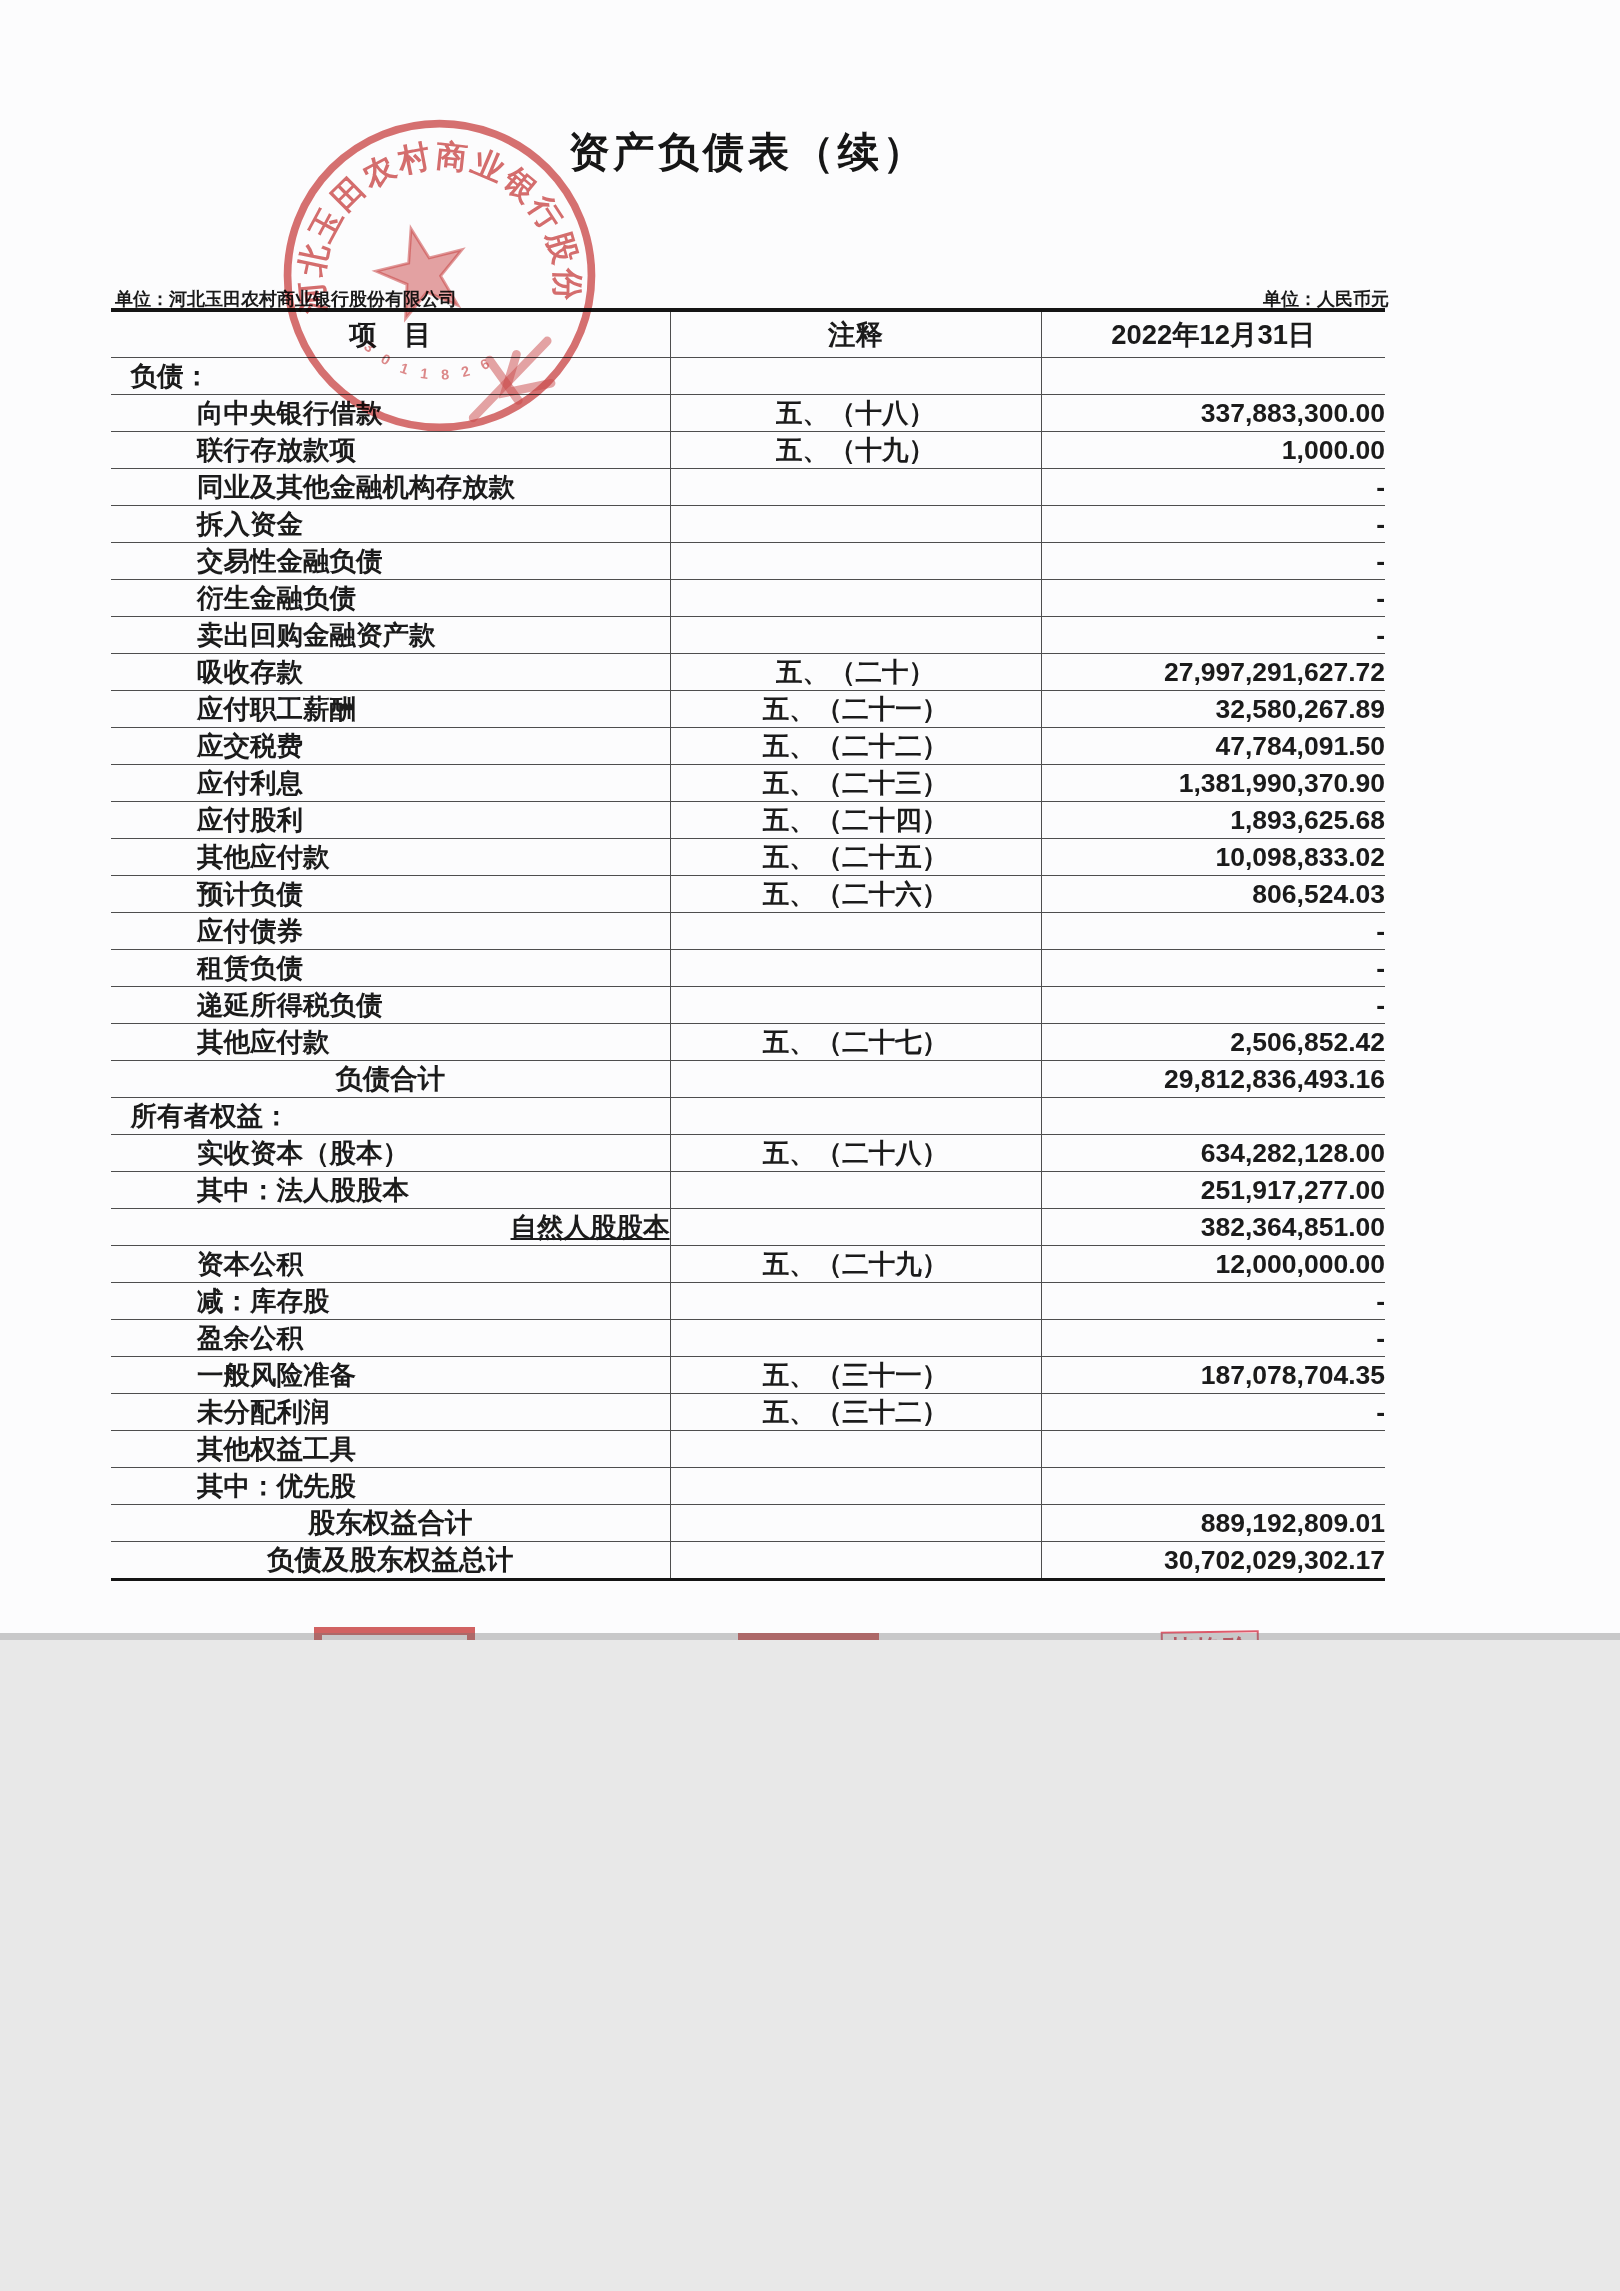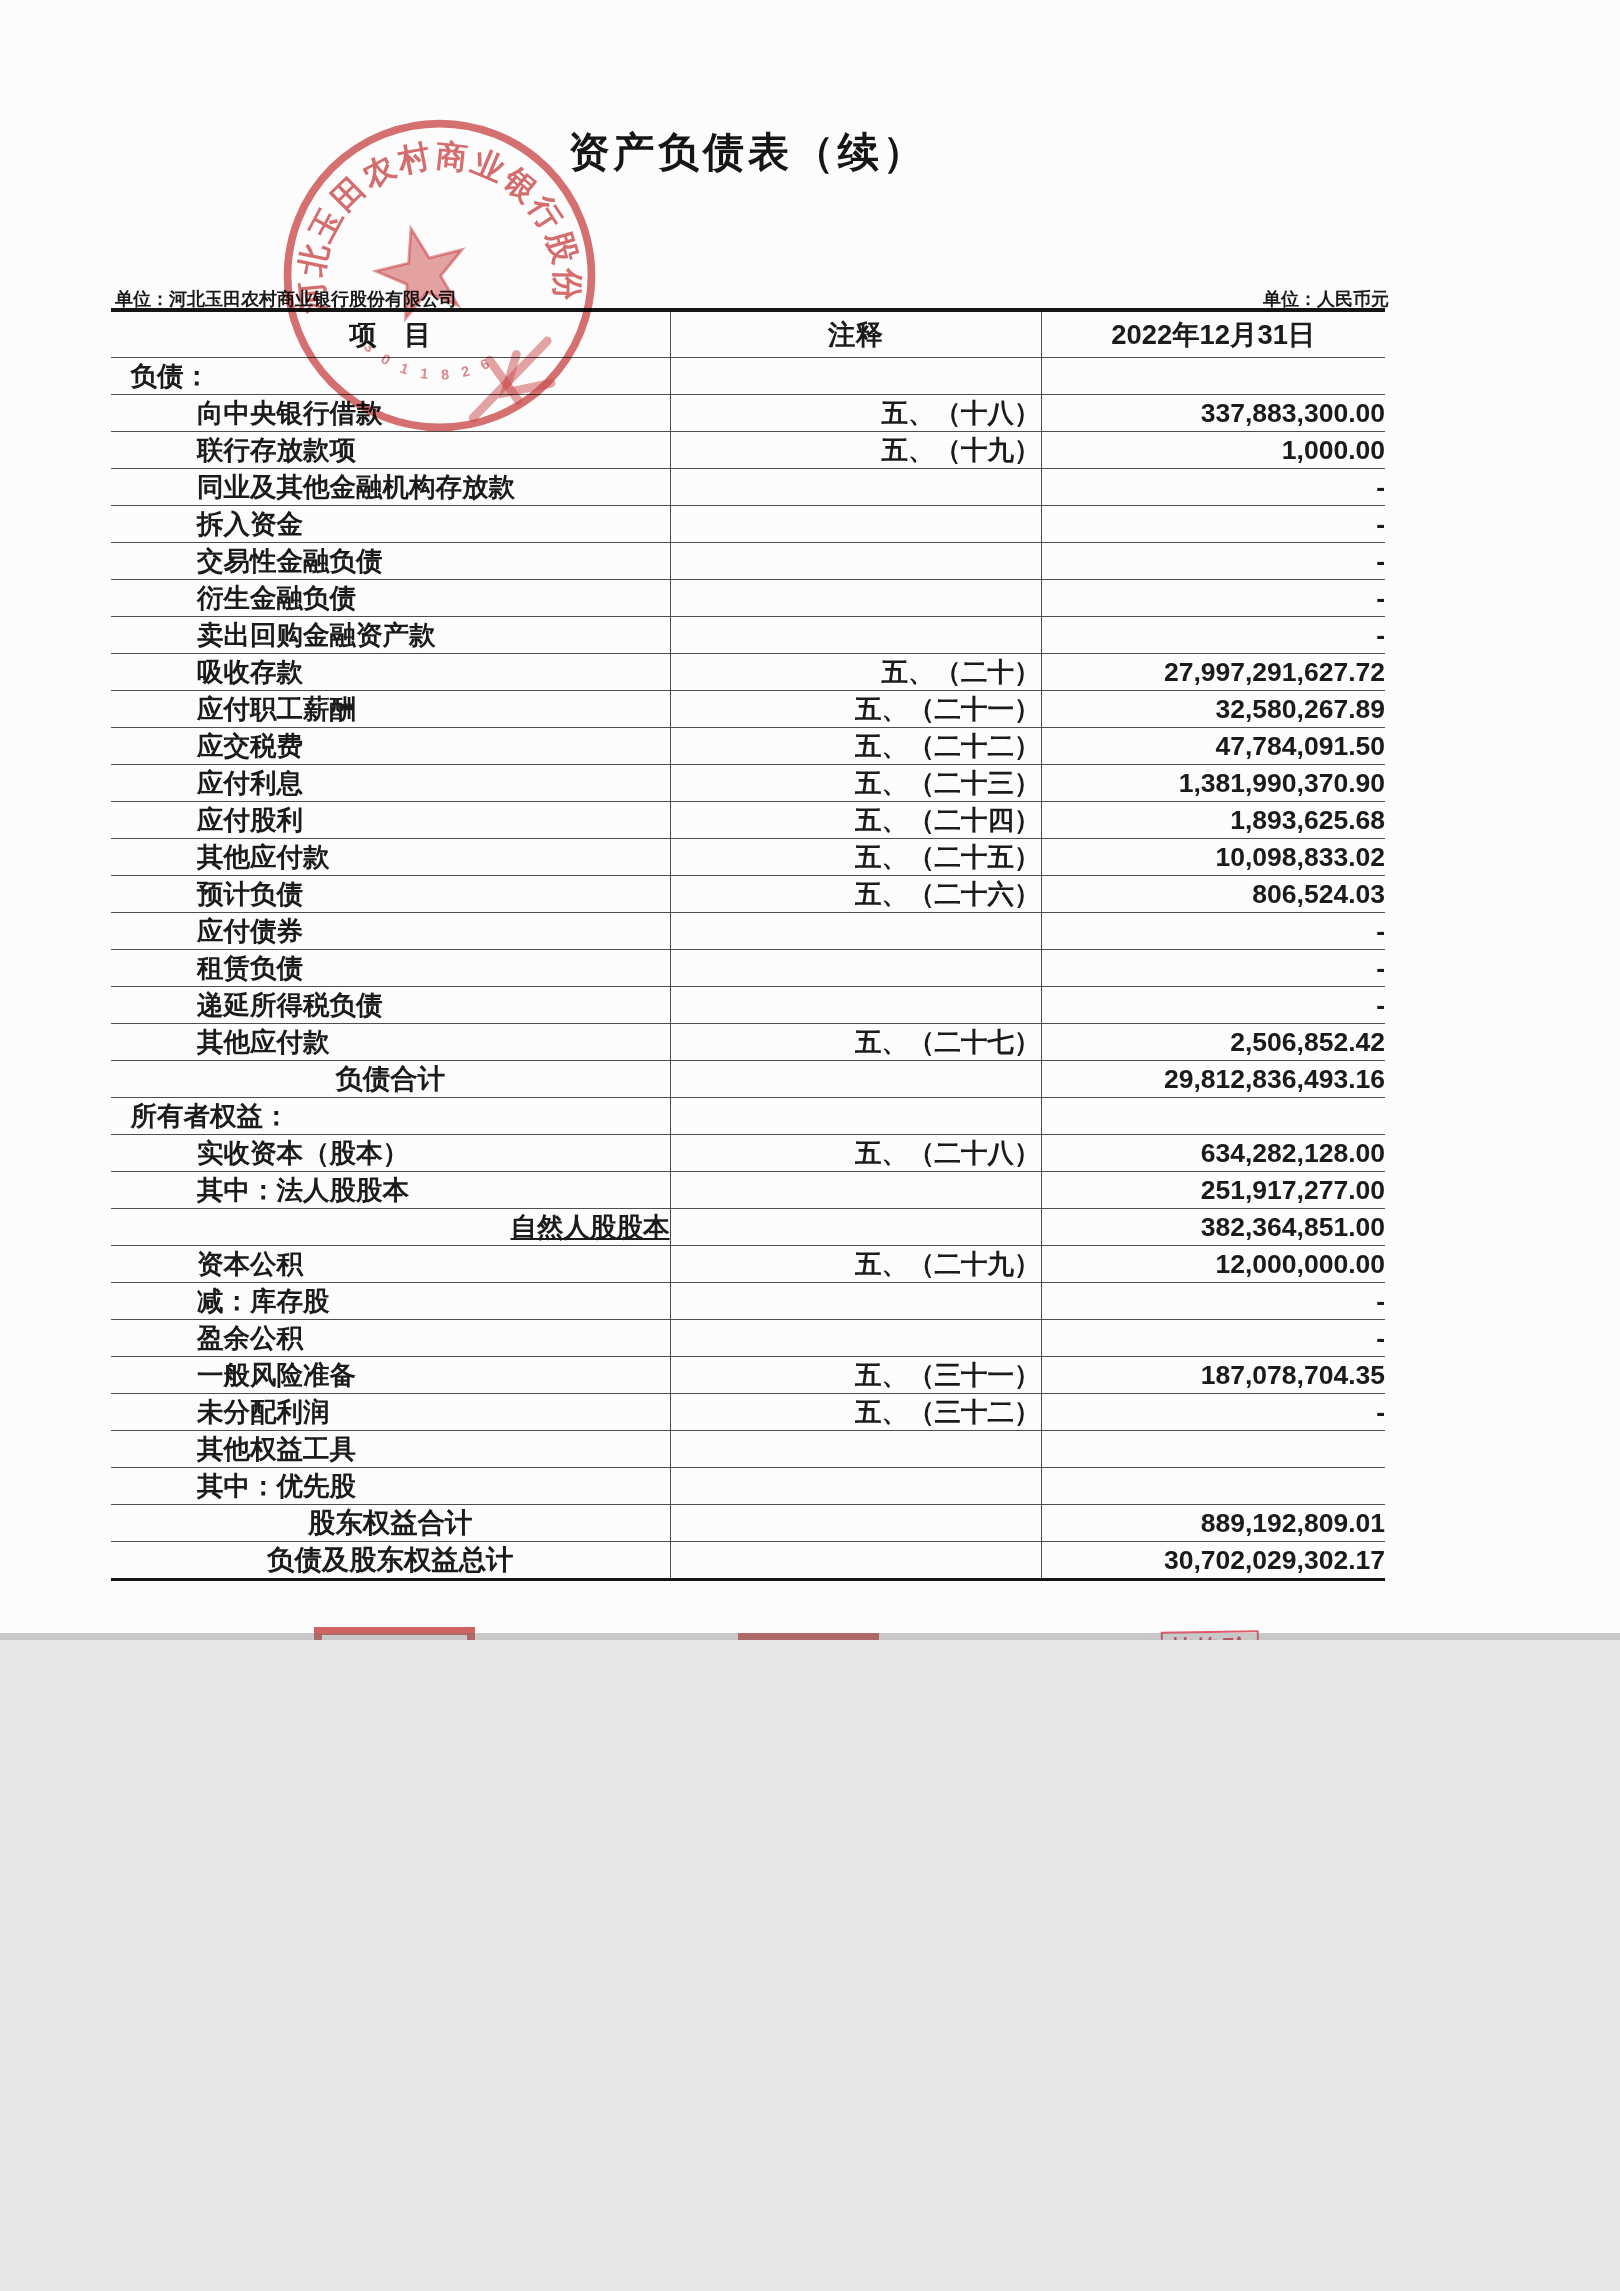--- a/index.html
+++ b/index.html
@@ -30,21 +30,21 @@
   }
   table.balance th, table.balance td{
     padding:0;margin:0;
     border-bottom:1.5px solid #4e4e4e;
     font-size:26.5px;color:#1b1b1b;
     white-space:nowrap;overflow:hidden;
   }
   table.balance th{height:45px;font-weight:700;font-size:27.4px;text-align:center;}
   table.balance td{height:36px;font-weight:600;}
   .c1{border-right:1.6px solid #4e4e4e;}
-  .c2{border-right:1.6px solid #4e4e4e;text-align:right;padding-left:53px;}
+  .c2{border-right:1.6px solid #4e4e4e;text-align:center;padding-left:53px;}
   th.c2{padding-left:0;}
   .c3{text-align:right;padding-right:13.7px;}
   tr.r-item  td.c1{padding-left:86px;text-align:left;}
   tr.r-flush td.c1{padding-left:19.6px;text-align:left;margin-top:36px;}
   tr.r-deep  td.c1{padding-left:247px;text-align:right;text-decoration:underline;}
   tr.r-total td.c1{text-align:center;font-weight:700;font-size:27.4px;}
   tr.r-total td.c3{font-weight:700;}
   .sig-label{
     position:absolute;top:1660px;
     font-size:26.5px;font-weight:700;color:#161616;white-space:nowrap;margin-top:36px;

